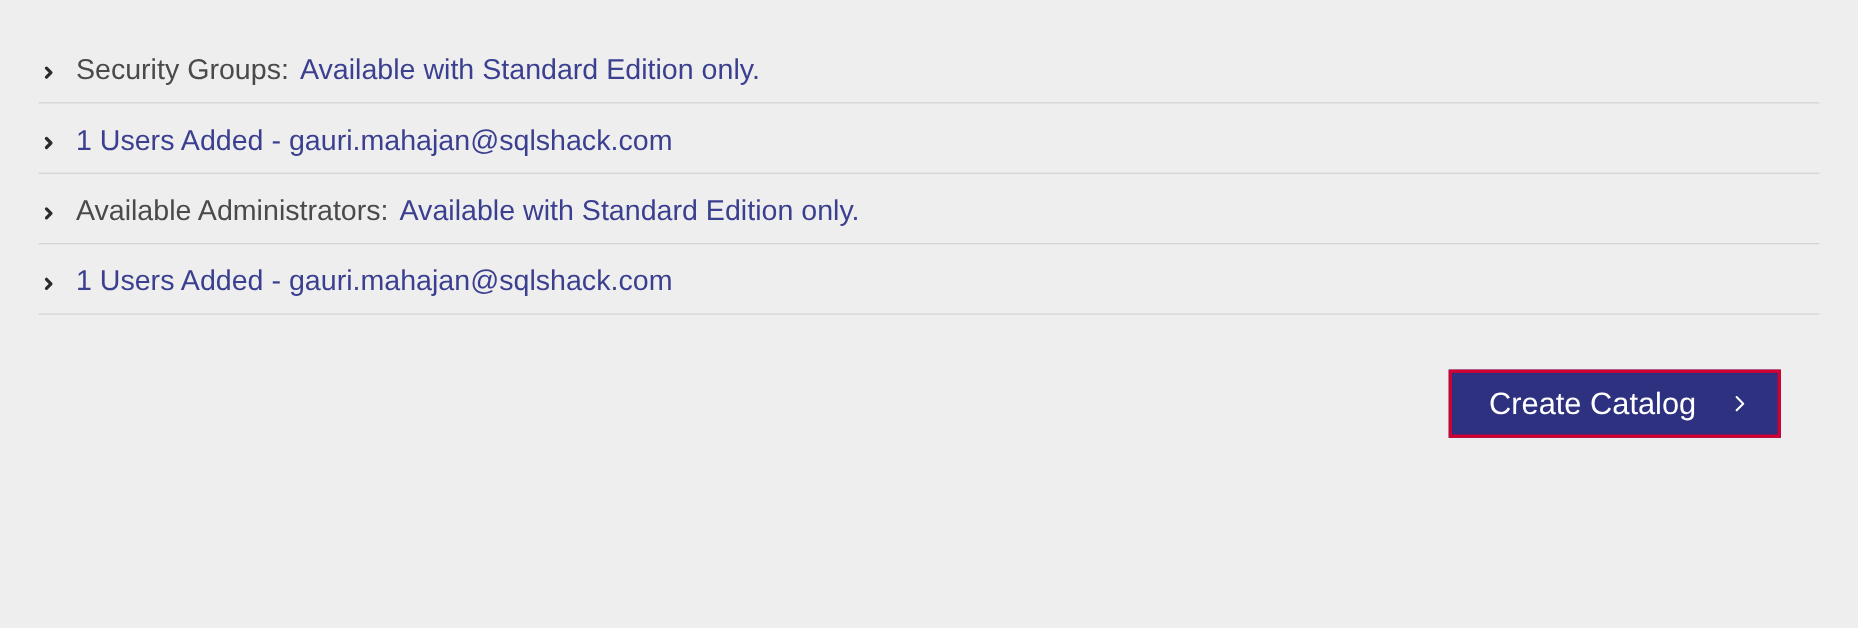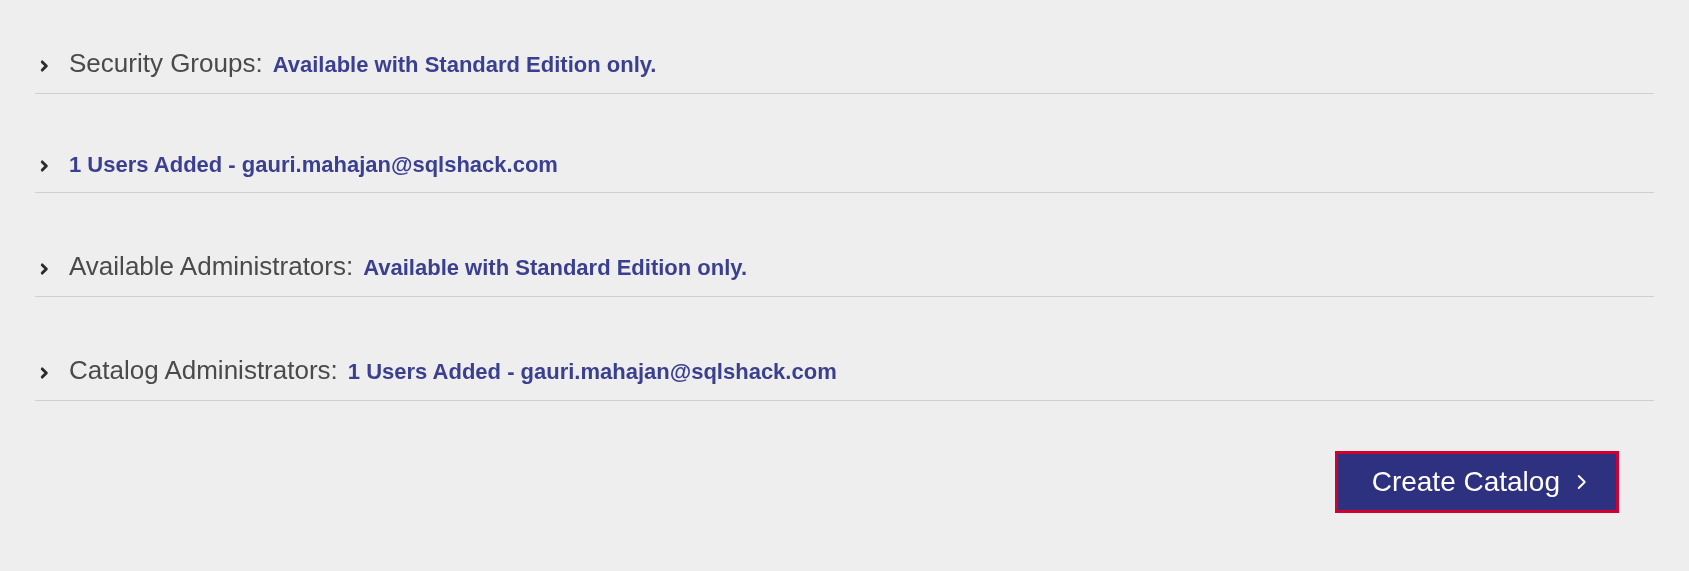--- a/index.html
+++ b/index.html
@@ -13,21 +13,20 @@
       width: 1689px;
       height: 571px;
       padding: 0;
     }
     .container {
       padding: 30px 35px 0 35px;
     }
     .section {
       border-bottom: 1px solid #d0d0d0;
       padding: 18px 0 14px 0;
-      margin-bottom: 40px;
       display: flex;
       align-items: baseline;
       gap: 10px;
     }
     .chevron {
       display: inline-flex;
       align-items: center;
       justify-content: center;
       width: 18px;
       height: 18px;
@@ -38,41 +37,41 @@
     .chevron svg {
       width: 14px;
       height: 14px;
     }
     .section-label {
       font-size: 26px;
       color: #4a4a4a;
       font-weight: 400;
     }
     .section-value {
-      font-size: 22px;
+      font-size: 26px;
       color: #3b3f8f;
-      font-weight: 700;
+      font-weight: 400;
     }
     .button-row {
       display: flex;
       justify-content: flex-end;
       padding-right: 70px;
       margin-top: 50px;
     }
     .create-button {
       background-color: #2e3180;
       color: #ffffff;
       font-size: 28px;
       font-weight: 400;
       border: 3px solid #d00030;
       padding: 12px 26px 12px 34px;
       cursor: pointer;
       display: inline-flex;
       align-items: center;
-      gap: 12px;
+      gap: 30px;
     }
     .create-button .btn-chevron {
       display: inline-flex;
       align-items: center;
     }
     .create-button .btn-chevron svg {
       width: 18px;
       height: 18px;
     }
   </style>
@@ -109,21 +108,20 @@
     <span class="section-label">Available Administrators:</span>
     <span class="section-value">Available with Standard Edition only.</span>
   </div>
 
   <div class="section">
     <span class="chevron">
       <svg viewBox="0 0 24 24" fill="none" stroke="#2b2b2b" stroke-width="5" stroke-linecap="round" stroke-linejoin="round">
           <polyline points="9 5 16 12 9 19"></polyline>
         </svg>
     </span>
-    <span class="section-label">Catalog Administrators:</span>
     <span class="section-value">1 Users Added - gauri.mahajan@sqlshack.com</span>
   </div>
 
 </div>
 
 <div class="button-row">
   <button class="create-button">
     <span>Create Catalog</span>
     <span class="btn-chevron">
       <svg viewBox="0 0 24 24" fill="none" stroke="#ffffff" stroke-width="2.5" stroke-linecap="round" stroke-linejoin="round">

